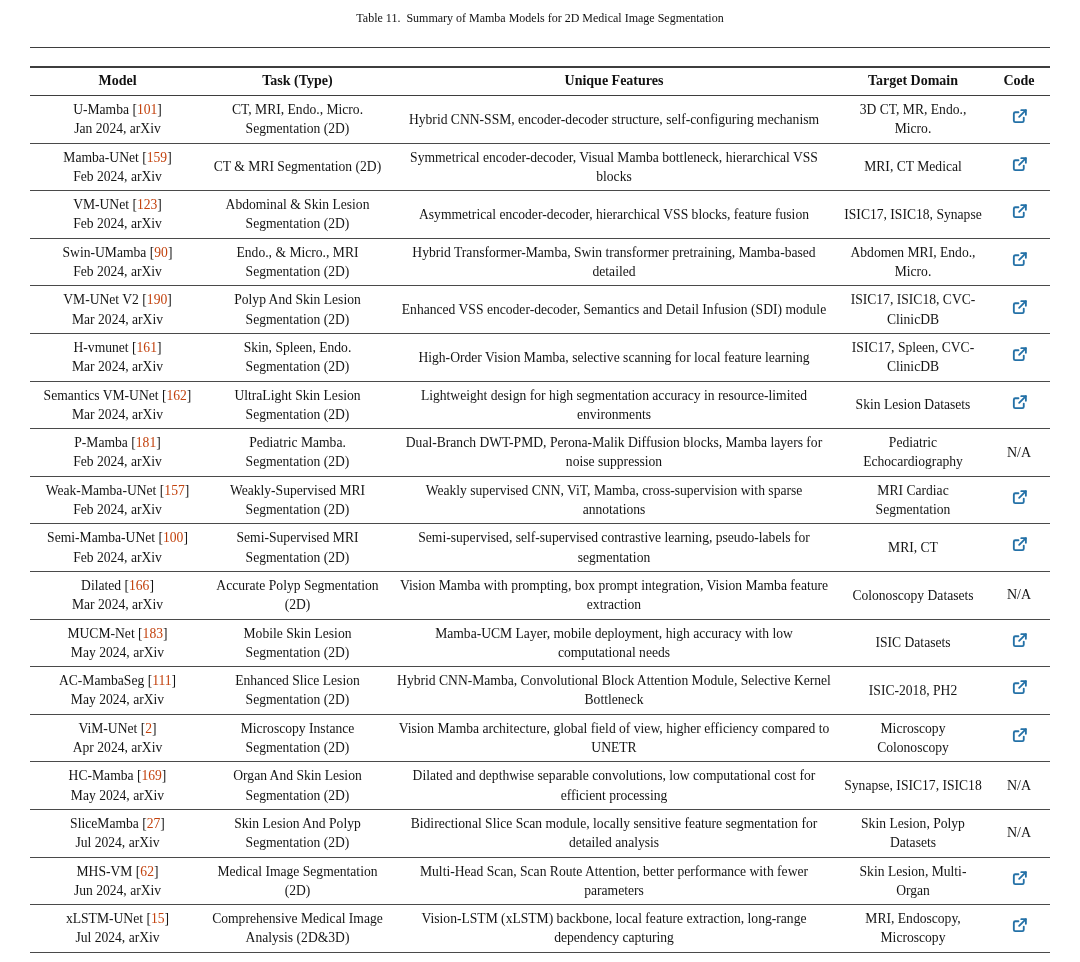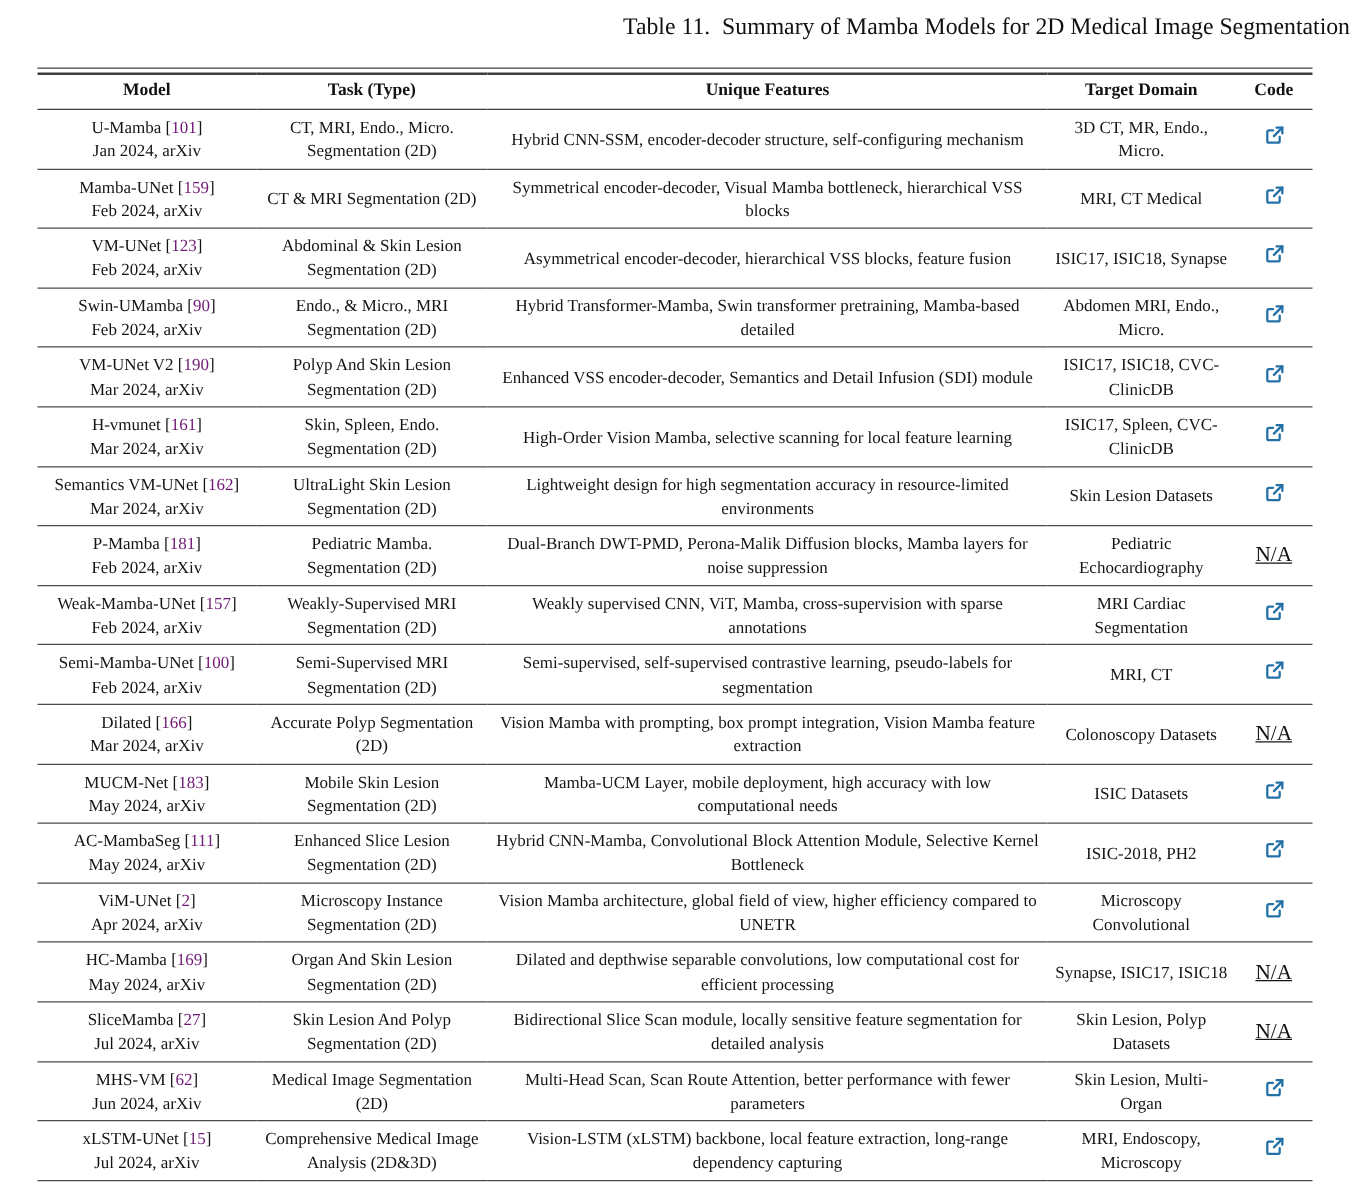--- a/index.html
+++ b/index.html
@@ -8,30 +8,30 @@
     background: #ffffff;
   }
   body {
     width: 1080px;
     height: 962px;
     font-family: "Liberation Serif", "DejaVu Serif", serif;
     color: #141414;
     overflow: hidden;
   }
   .page-title {
-    text-align: right;
-    font-size: 19px;
+    text-align: center;
+    font-size: 12px;
     padding-top: 11px;
     white-space: pre-wrap;
     color: #111;
   }
   .table-wrap {
     margin: 21px 30px 0 30px;
     border-top: 1px solid #3e3e3e;   
-    padding-top: 3px;
+    padding-top: 18px;
   }
   table.summary-table {
     width: 100%;
     border-collapse: collapse;
     border-top: 2px solid #3e3e3e;   
     table-layout: fixed;
   }
   th {
     font-weight: bold;
     font-size: 14px;
@@ -43,29 +43,29 @@
   td {
     text-align: center;
     vertical-align: middle;
     font-size: 13.6px;
     line-height: 1.42;
     padding: 4px 6px;
     border-bottom: 1.4px solid #4a4a4a;
     color: #141414;
   }
   .cite-bracket { color: #141414; }
-  .cite-num { color: #701a75; }
+  .cite-num { color: #c2410c; }
   .code-link {
     display: inline-block;
     text-decoration: none;
     color: #2471a7;
     line-height: 0;
   }
   .code-link svg { display: inline-block; }
-  .na-label { font-size: 17px; text-decoration: underline; }
+  .na-label { font-size: 14px; }
 </style>
 </head>
 <body>
 
 <div class="page-title">Table 11.  Summary of Mamba Models for 2D Medical Image Segmentation</div>
 
 <div class="table-wrap">
   <table class="summary-table">
     <colgroup>
       <col style="width:175px">
@@ -271,21 +271,21 @@
               </svg></a></td>
   </tr>
 
   <tr>
     <td>
       <div><span>ViM-UNet</span> <span class="cite-bracket">[<span class="cite-num">2</span>]</span></div>
       <div>Apr 2024, arXiv</div>
     </td>
     <td>Microscopy Instance Segmentation (2D)</td>
     <td>Vision Mamba architecture, global field of view, higher efficiency compared to UNETR</td>
-    <td>Microscopy Convolutional</td>
+    <td>Microscopy Colonoscopy</td>
     <td><a class="code-link" href="#"><svg width="17" height="17" viewBox="0 0 24 24" fill="none" stroke="#2471a7" stroke-width="2.6" stroke-linecap="round" stroke-linejoin="round">
                 <path d="M18 13.5v4.5a2 2 0 0 1-2 2H6a2 2 0 0 1-2-2V8a2 2 0 0 1 2-2h4.5"></path>
                 <polyline points="14.5 3 21 3 21 9.5"></polyline>
                 <line x1="11.5" y1="12.5" x2="21" y2="3"></line>
               </svg></a></td>
   </tr>
 
   <tr>
     <td>
       <div><span>HC-Mamba</span> <span class="cite-bracket">[<span class="cite-num">169</span>]</span></div>

